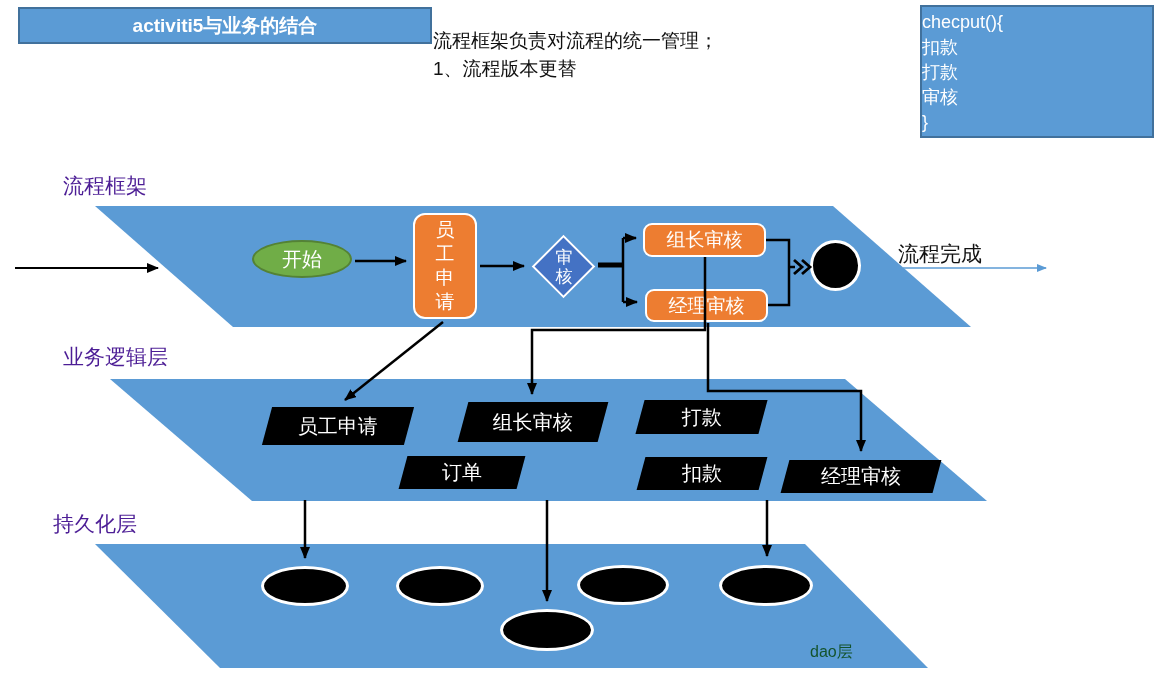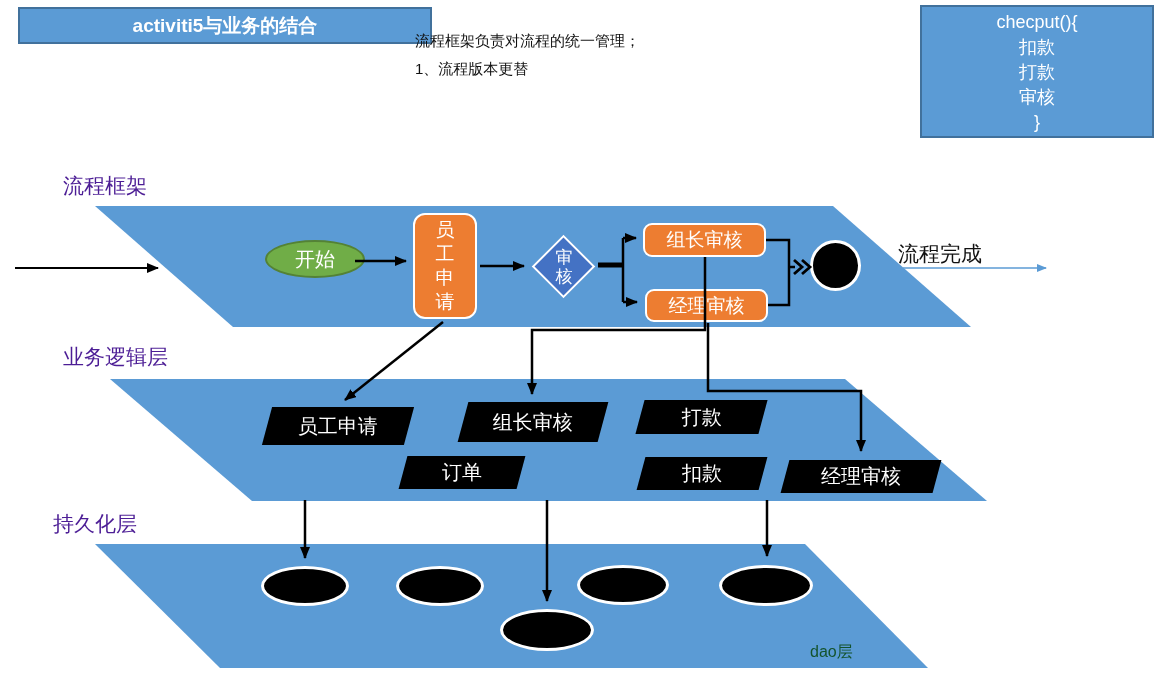--- a/index.html
+++ b/index.html
@@ -11,41 +11,41 @@
   }
   .abs{position:absolute;}
   
   .title-box{
     left:18px;top:7px;width:414px;height:37px;
     background:var(--layer-blue);border:2px solid var(--box-border-blue);
     box-sizing:border-box;display:flex;align-items:center;justify-content:center;
     color:#fff;font-size:19px;font-weight:bold;
   }
   
-  .note{left:415px;top:27px;font-size:15px;line-height:28px;color:#111;}
+  .note{left:433px;top:27px;font-size:19px;line-height:28px;color:#111;}
   
   .code-box{
     left:920px;top:5px;width:234px;height:133px;
     background:var(--layer-blue);border:2px solid var(--box-border-blue);
     box-sizing:border-box;color:#fff;font-size:18px;line-height:25px;
-    text-align:center;padding-top:3px;
+    padding-top:3px;
   }
   
   .layer-label{font-size:21px;color:#4c1d95;}
   
   .layer{position:absolute;background:var(--layer-blue);}
   .layer1{left:95px;top:206px;width:876px;height:121px;
     clip-path:polygon(0px 0px,738px 0px,876px 121px,138px 121px);}
   .layer2{left:110px;top:379px;width:877px;height:122px;
     clip-path:polygon(0px 0px,735px 0px,877px 122px,142px 122px);}
   .layer3{left:95px;top:544px;width:833px;height:124px;
     clip-path:polygon(0px 0px,710px 0px,833px 124px,125px 124px);}
   
   .start-ellipse{
-    left:265px;top:240px;width:100px;height:38px;border-radius:50%;
+    left:252px;top:240px;width:100px;height:38px;border-radius:50%;
     background:var(--green);border:2px solid var(--green-border);box-sizing:border-box;
     display:flex;align-items:center;justify-content:center;color:#fff;font-size:20px;
   }
   .apply-box{
     left:413px;top:213px;width:64px;height:106px;
     background:var(--orange);border:2px solid #fff;border-radius:12px;box-sizing:border-box;
     display:flex;align-items:center;justify-content:center;text-align:center;
     color:#fff;font-size:19px;line-height:24px;white-space:pre-line;
   }
   .diamond-wrap{left:530px;top:232px;width:68px;height:70px;}

